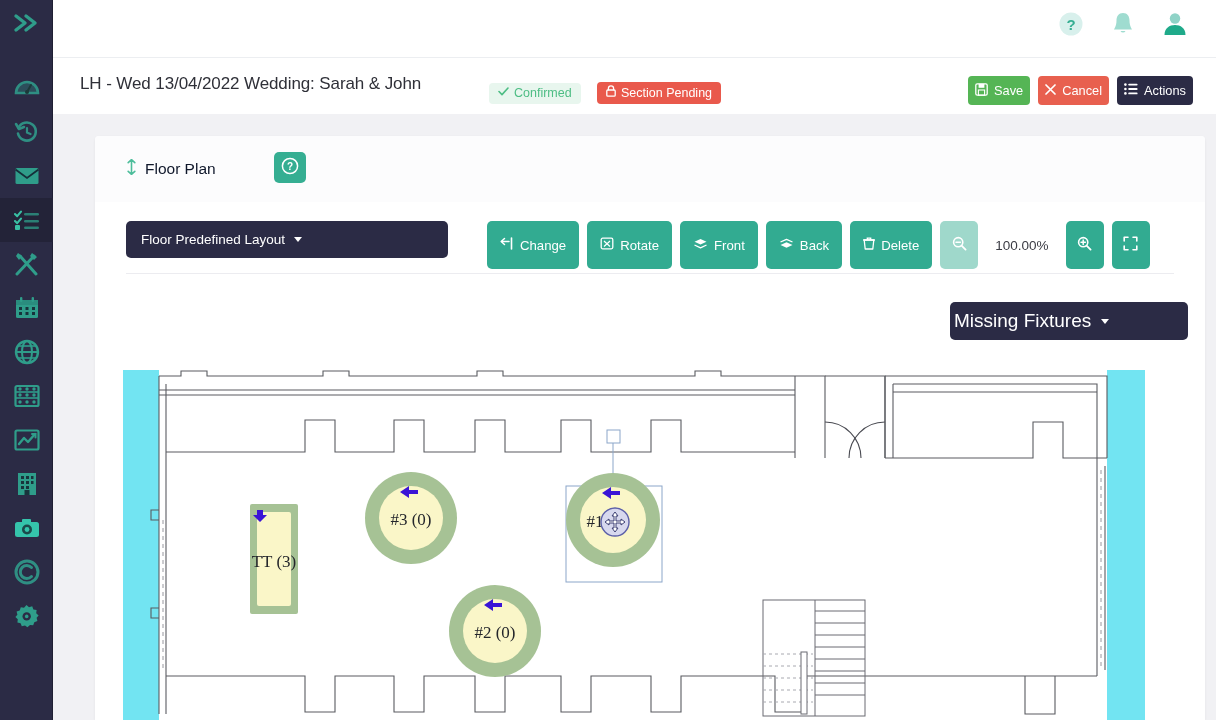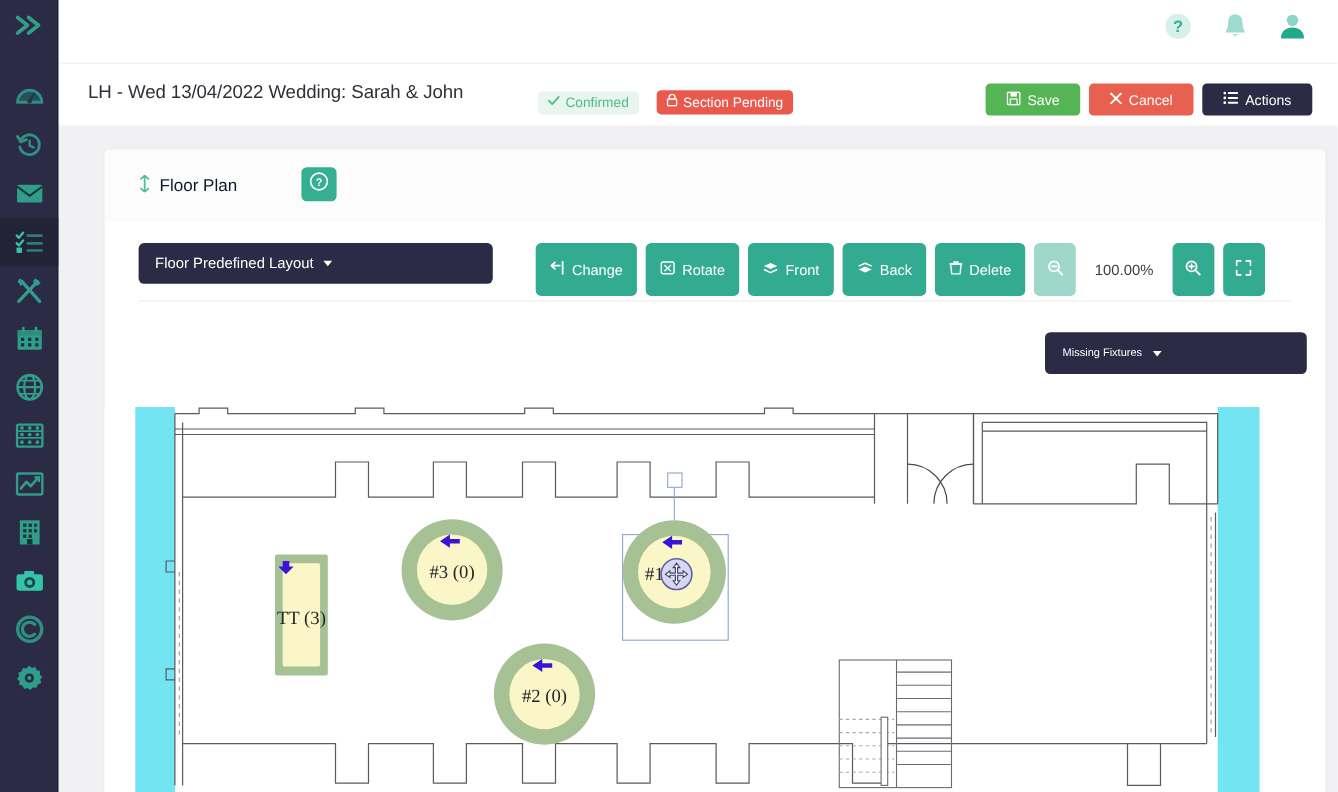--- a/index.html
+++ b/index.html
@@ -70,21 +70,21 @@
     left: 544px; background: #e9594c; color: #ffffff;
     top: 24px; height: 22px;
   }
   #header-actions {
     position: absolute; right: 23px; top: 18px;
     display: flex; gap: 8px; align-items: center;
   }
   .hbtn {
     height: 29px; border-radius: 4px;
     font-size: 12.8px; color: #fff;
-    padding: 0 19px;
+    padding: 0 7px;
     display: flex; align-items: center; gap: 6px;
     border: none; cursor: pointer;
     font-family: "Liberation Sans", sans-serif;
     white-space: nowrap;
   }
   #btn-save   { background: #55b555; }
   #btn-cancel { background: #e8604f; justify-content: space-between; }
   #btn-actions{ background: #2b2b45; }
 
   
@@ -165,23 +165,23 @@
   #toolbar-divider {
     position: absolute; left: 31px; top: 137px;
     width: 1048px; height: 1px; background: #ececf0;
   }
 
   
   #missing-fixtures {
     position: absolute; right: 17px; top: 166px;
     width: 238px; height: 38px;
     background: #2b2b45; border-radius: 5px;
-    color: #ffffff; font-size: 10px;
+    color: #ffffff; font-size: 19px;
     display: flex; align-items: center;
-    padding-left: 16px; gap: 10px;
+    padding-left: 4px; gap: 10px;
     cursor: pointer;
   }
 
   
   #canvas-wrap {
     position: absolute; left: 0; top: 234px;
     width: 1110px; height: 350px;
     overflow: hidden;
     background: #ffffff;
   }

